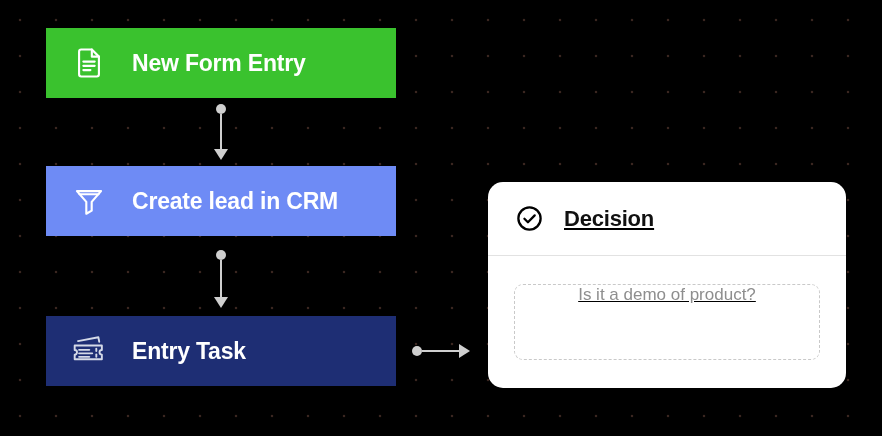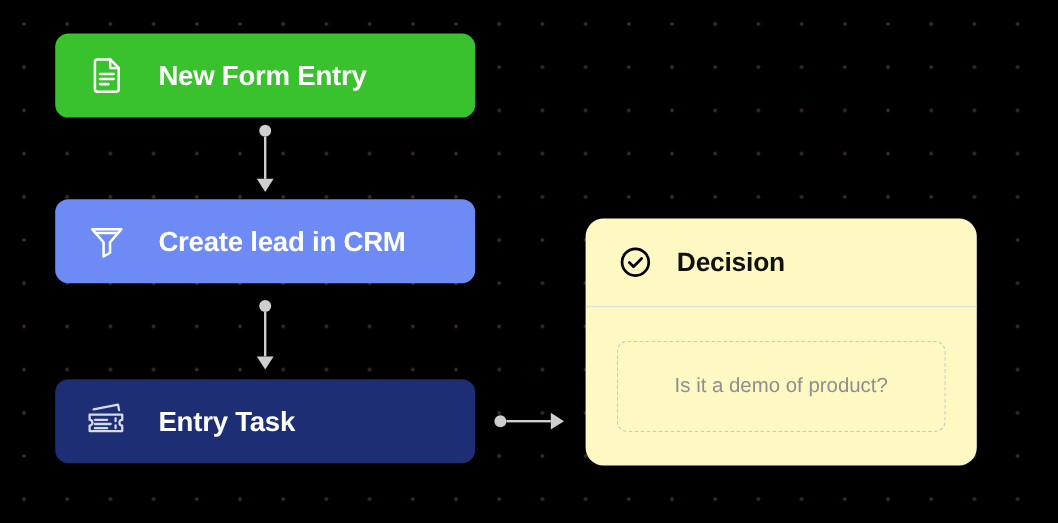--- a/index.html
+++ b/index.html
@@ -23,21 +23,21 @@
     position: absolute;
     inset: 0;
   }
 
   
   .node {
     position: absolute;
     left: 46px;
     width: 350px;
     height: 70px;
-    border-radius: 11px;
+    border-radius: 0;
     display: flex;
     align-items: center;
     padding-left: 24px;
     color: #ffffff;
   }
 
   .node .node-icon {
     width: 38px;
     height: 38px;
     flex: 0 0 38px;
@@ -118,25 +118,26 @@
     border-bottom: 7px solid transparent;
     border-left: 11px solid #cfcfcf;
     flex: 0 0 11px;
   }
 
   
   #decision-card {
     position: absolute;
     left: 488px;
     top: 182px;
-    width: 326px;
+    width: 358px;
     height: 206px;
-    background: #fef9c3;
+    background: #ffffff;
     border-radius: 15px;
     overflow: hidden;
+    text-decoration: underline;
   }
 
   #decision-header {
     height: 74px;
     display: flex;
     align-items: center;
     padding-left: 26px;
     border-bottom: 1px solid #e2e2e2;
   }
 
@@ -159,21 +160,21 @@
 
   #decision-body {
     padding: 28px 26px 0 26px;
   }
 
   #decision-placeholder {
     height: 76px;
     border: 1px dashed #c9c9c9;
     border-radius: 9px;
     display: flex;
-    align-items: center;
+    align-items: flex-start;
     justify-content: center;
   }
 
   #decision-placeholder-text {
     font-size: 17px;
     color: #8e8e8e;
   }
 </style>
 </head>
 <body>

